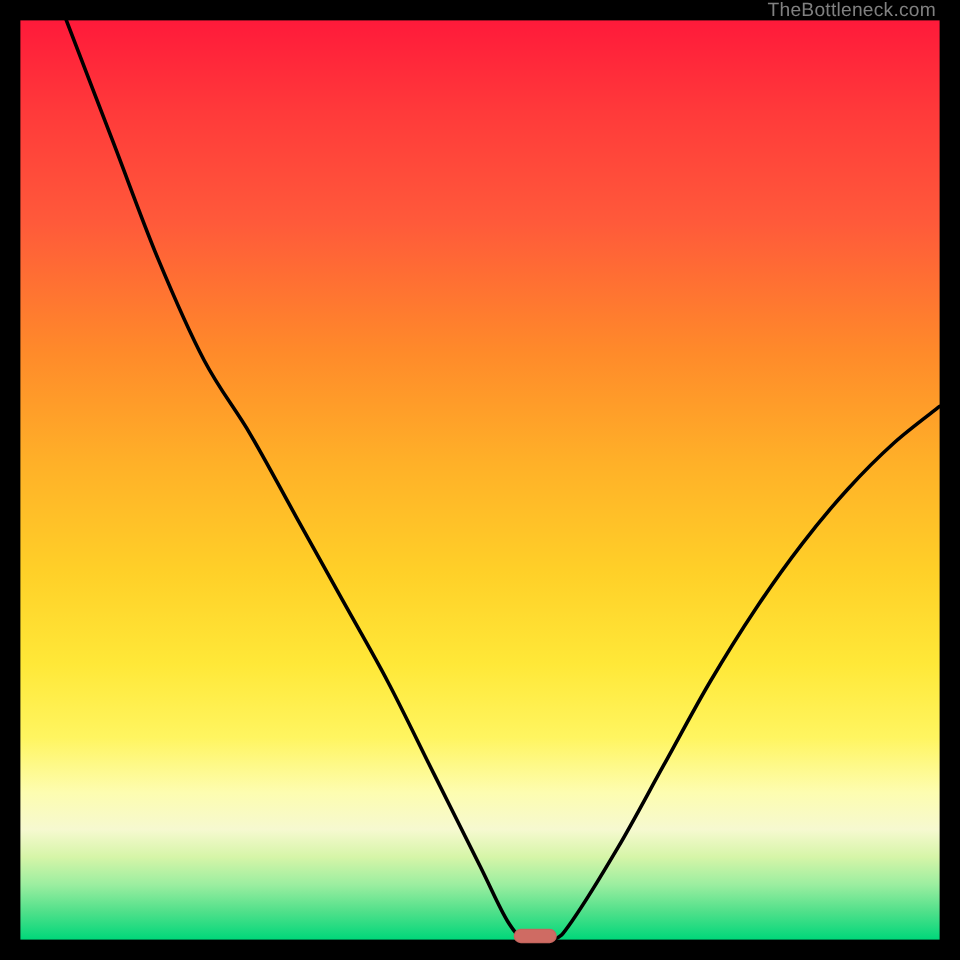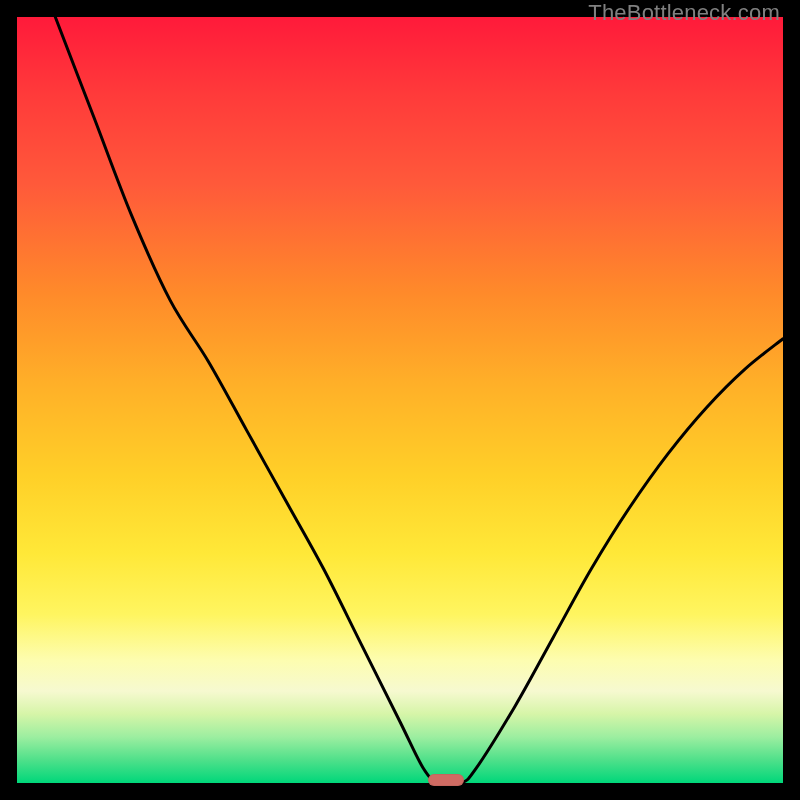--- a/index.html
+++ b/index.html
@@ -39,21 +39,21 @@
       #9ceea0 94%,
       #4fe08a 97%,
       #00d77a 100%
     );
   }
   .watermark {
     position: absolute;
     top: 0px;
     right: 20px;
     color: #808080;
-    font-size: 22px;
+    font-size: 16px;
     font-weight: 500;
     letter-spacing: 0.2px;
     z-index: 5;
   }
   svg.curve {
     position: absolute;
     left: 0;
     top: 0;
     width: 766px;
     height: 766px;

